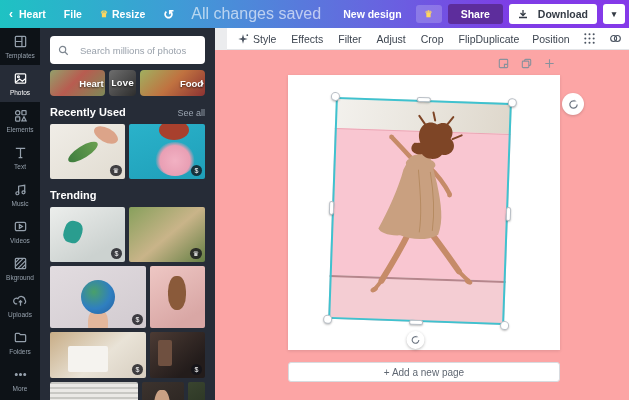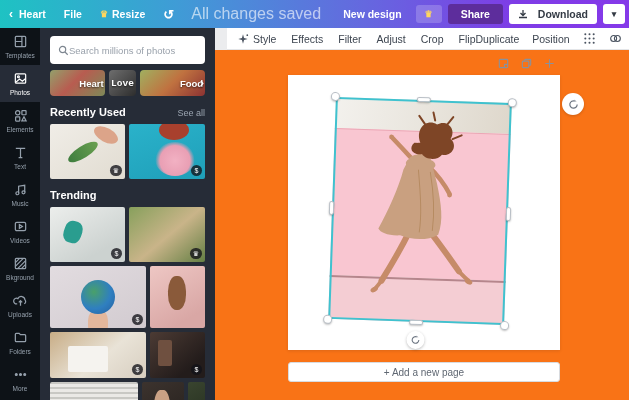--- a/index.html
+++ b/index.html
@@ -25,21 +25,21 @@
 
   
   .sidebar { position:absolute; left:0; top:28px; width:40px; height:372px; background:#0d1217; z-index:30; }
   .side-item { height:37px; display:flex; flex-direction:column; align-items:center; justify-content:center; gap:3px; color:#95a0ac; }
   .side-item .lbl { font-size:6.5px; }
   .side-item.active { background:#262c37; color:#fff; }
   .side-item svg { stroke:currentColor; fill:none; stroke-width:1.3; }
 
   
   .panel { position:absolute; left:40px; top:28px; width:175px; height:372px; background:#262c37; z-index:29; padding:8px 10px 0; overflow:hidden; }
-  .search-box { height:28px; background:#fff; border-radius:4px; display:flex; align-items:center; padding:0 8px; gap:0; }
+  .search-box { height:28px; background:#fff; border-radius:4px; display:flex; align-items:center; padding:0 8px; gap:11px; }
   .search-box input { border:none; outline:none; flex:1; min-width:0; font-size:9.5px; color:#333; background:transparent; font-family:"Liberation Sans",sans-serif; }
   .search-box input::placeholder { color:#99a1ab; }
   .chips { display:flex; gap:4px; margin-top:6px; position:relative; height:26px; }
   .chip { flex:1; border-radius:4px; display:flex; align-items:center; justify-content:center; color:#fff; font-weight:bold; font-size:9.5px; text-shadow:0 1px 2px rgba(0,0,0,0.65); }
   .chip-heart { background:linear-gradient(135deg,#93a06b 0%,#b85c50 45%,#7d8a58 100%);padding-left:28px; }
   .chip-love  { background:linear-gradient(135deg,#6e6e6e 0%,#2d2d2d 100%);font-family:Liberation Mono, monospace; }
   .chip-food  { background:linear-gradient(135deg,#a0b060 0%,#c07240 50%,#8c3232 100%);padding-left:38px; }
   .chips .chev { position:absolute; right:1px; top:5px; color:#fff; font-size:13px; font-weight:bold; text-shadow:0 1px 2px rgba(0,0,0,0.6); }
   .section-head { display:flex; justify-content:space-between; align-items:baseline; margin-top:10px; margin-bottom:6px; }
   .section-title { color:#fff; font-weight:bold; font-size:11px; }
@@ -81,21 +81,21 @@
 
   
   .toolbar { position:absolute; left:227px; top:28px; width:414px; height:22px; background:#fff; z-index:20;
     border-bottom:1px solid #e3e5e8; display:flex; align-items:center; padding:0 10px; font-size:10.5px; color:#3d4550; }
   .tool-left { display:flex; gap:15px; align-items:center; }
   .tool-style { display:flex; gap:4px; align-items:center; }
   .tool-right { margin-left:auto; display:flex; gap:13px; align-items:center; }
   .toolbar svg { stroke:#4a5360; fill:none; stroke-width:1.2; }
 
   
-  .canvas { position:absolute; left:215px; top:50px; width:414px; height:350px; background:#f97316; overflow:hidden; z-index:10; }
+  .canvas { position:absolute; left:215px; top:50px; width:414px; height:350px; background:#fca5a5; overflow:hidden; z-index:10; }
   .page { position:absolute; left:73px; top:25px; width:272px; height:275px; background:#fff; box-shadow:0 1px 3px rgba(15,15,30,0.12); }
   .page-icons { position:absolute; left:282px; top:7px; display:flex; gap:10px; align-items:center; }
   .page-icons svg { stroke:#8a919c; fill:none; stroke-width:1.2; }
   .float-rotate { position:absolute; left:347px; top:43px; width:22px; height:22px; border-radius:50%; background:#fff;
     box-shadow:0 1px 3px rgba(0,0,0,0.18); display:flex; align-items:center; justify-content:center; }
   .add-page { position:absolute; left:73px; top:312px; width:272px; height:20px; background:#fff; border:1px solid #d8dbdf;
     border-radius:3px; display:flex; align-items:center; justify-content:center; color:#5f6772; font-size:10px; }
 
   
   .sel-wrap { position:absolute; left:44px; top:25px; width:176px; height:222px; transform:rotate(2deg); }

